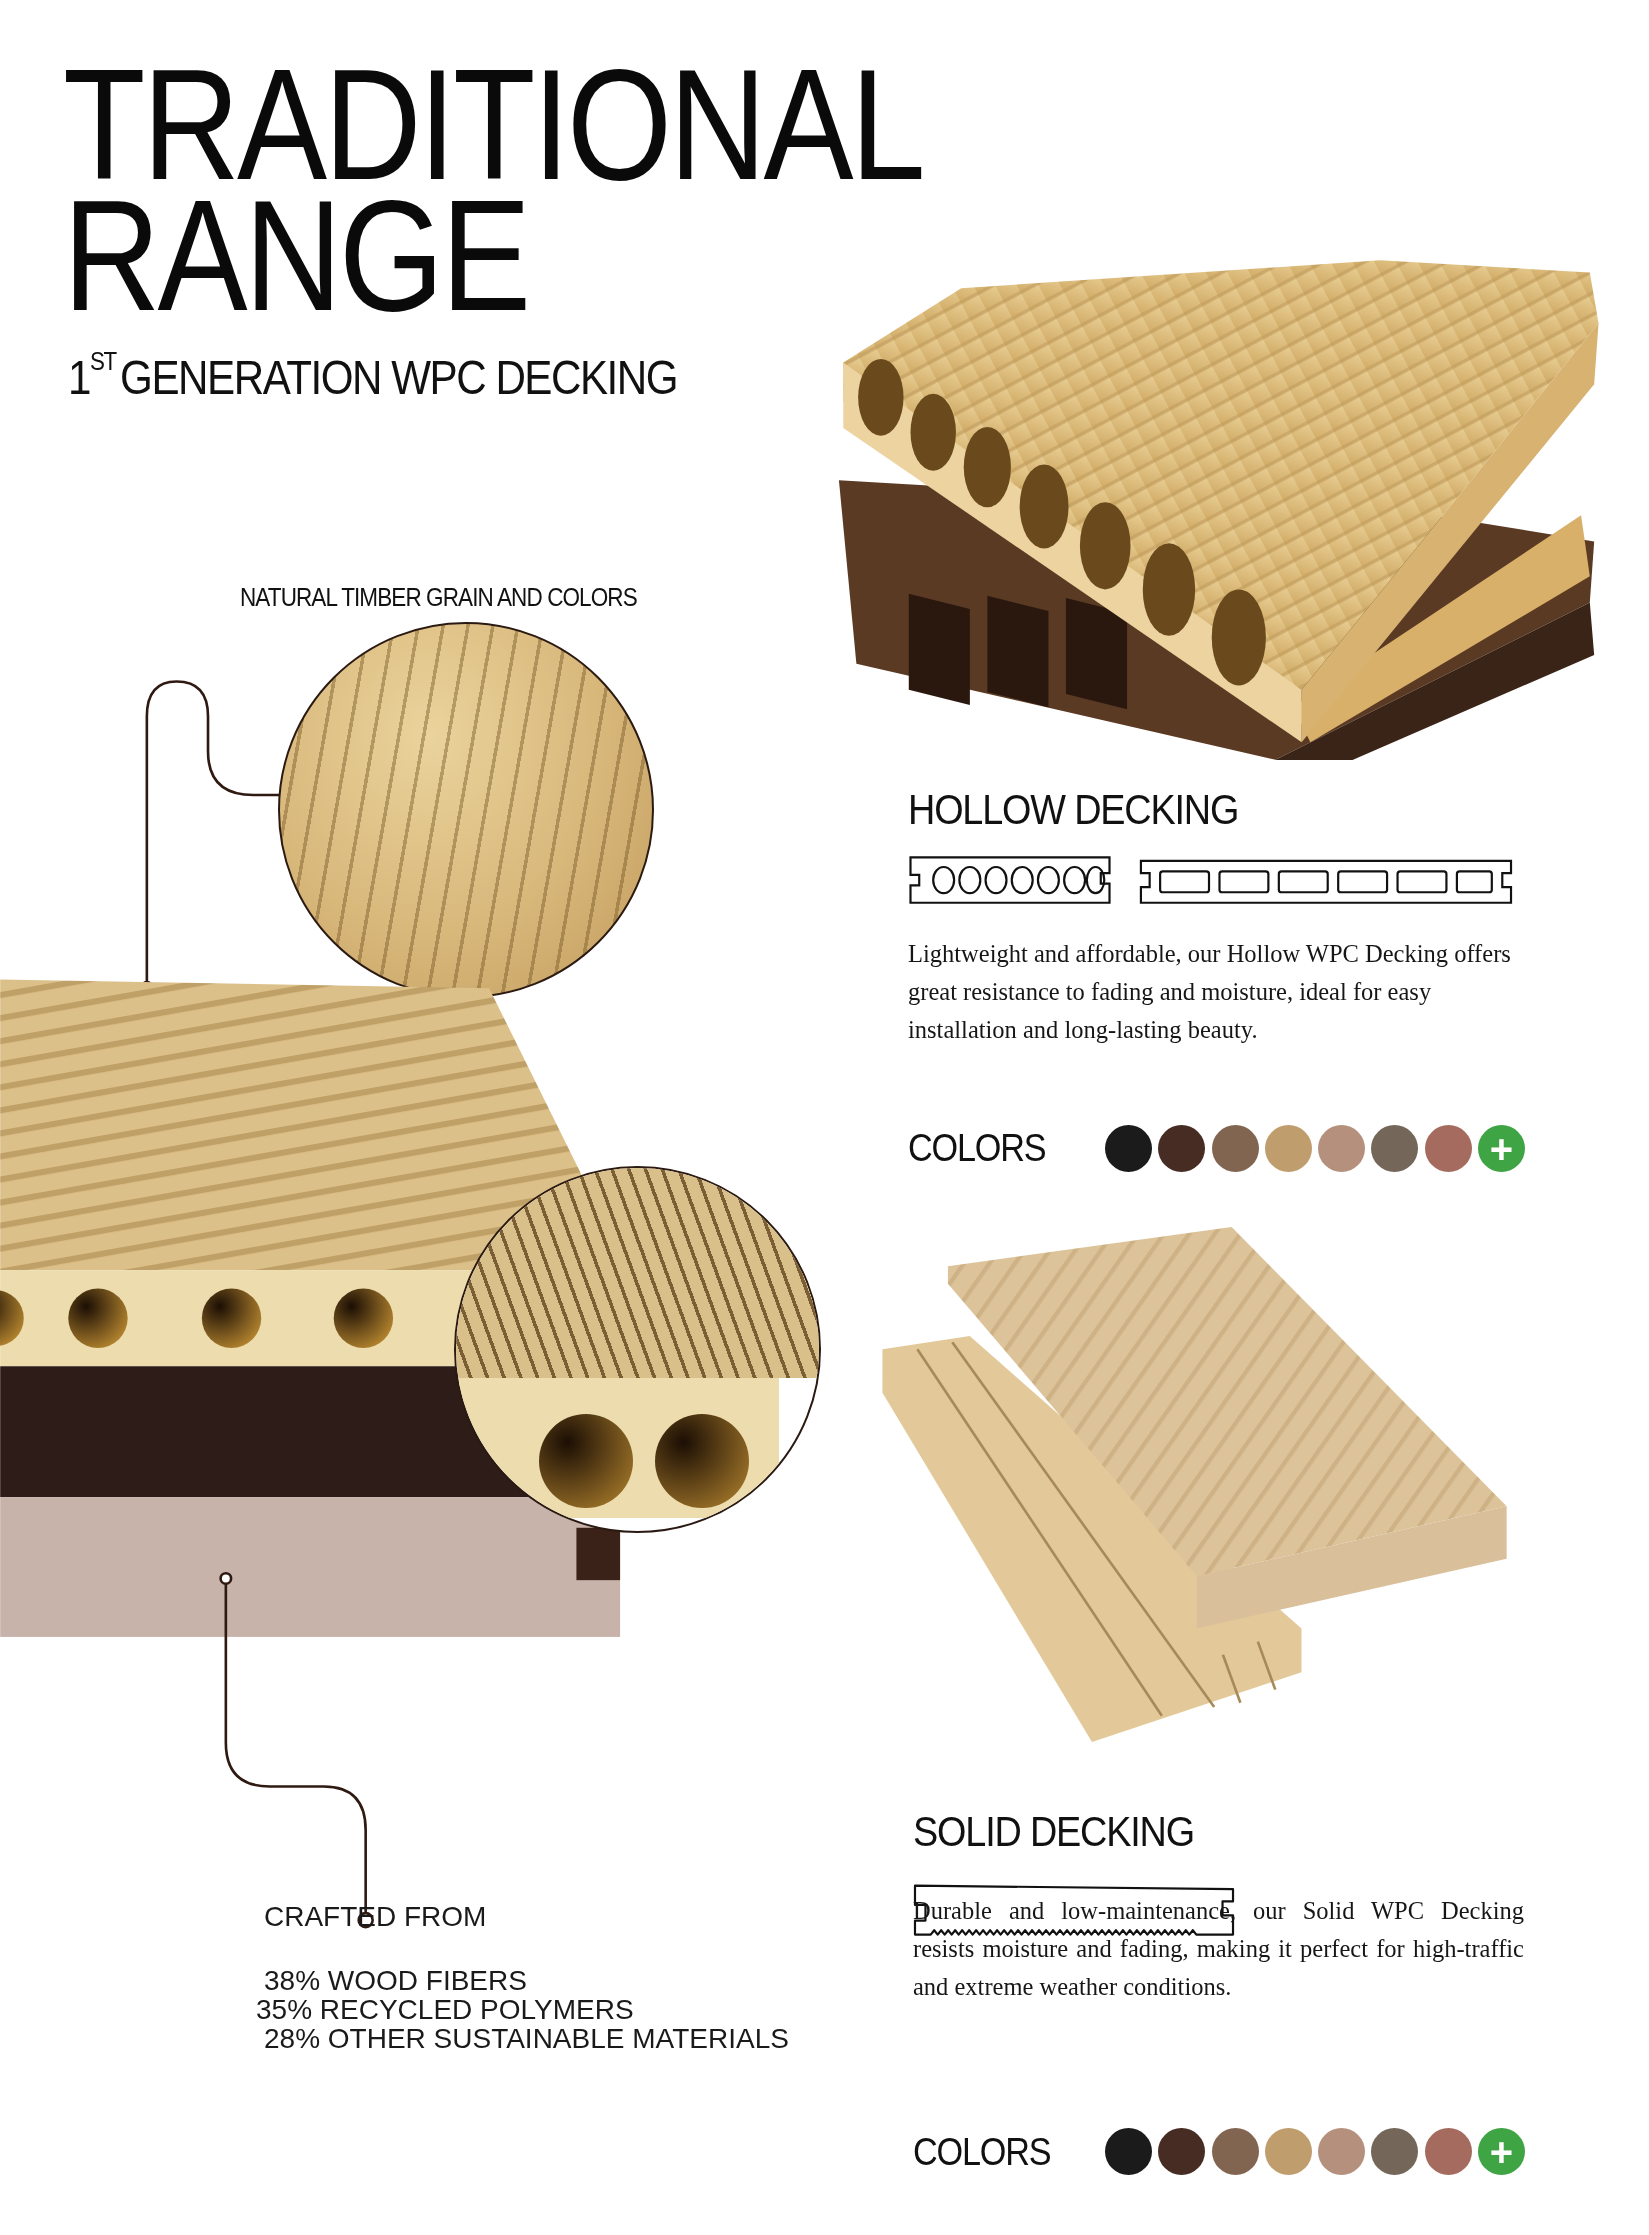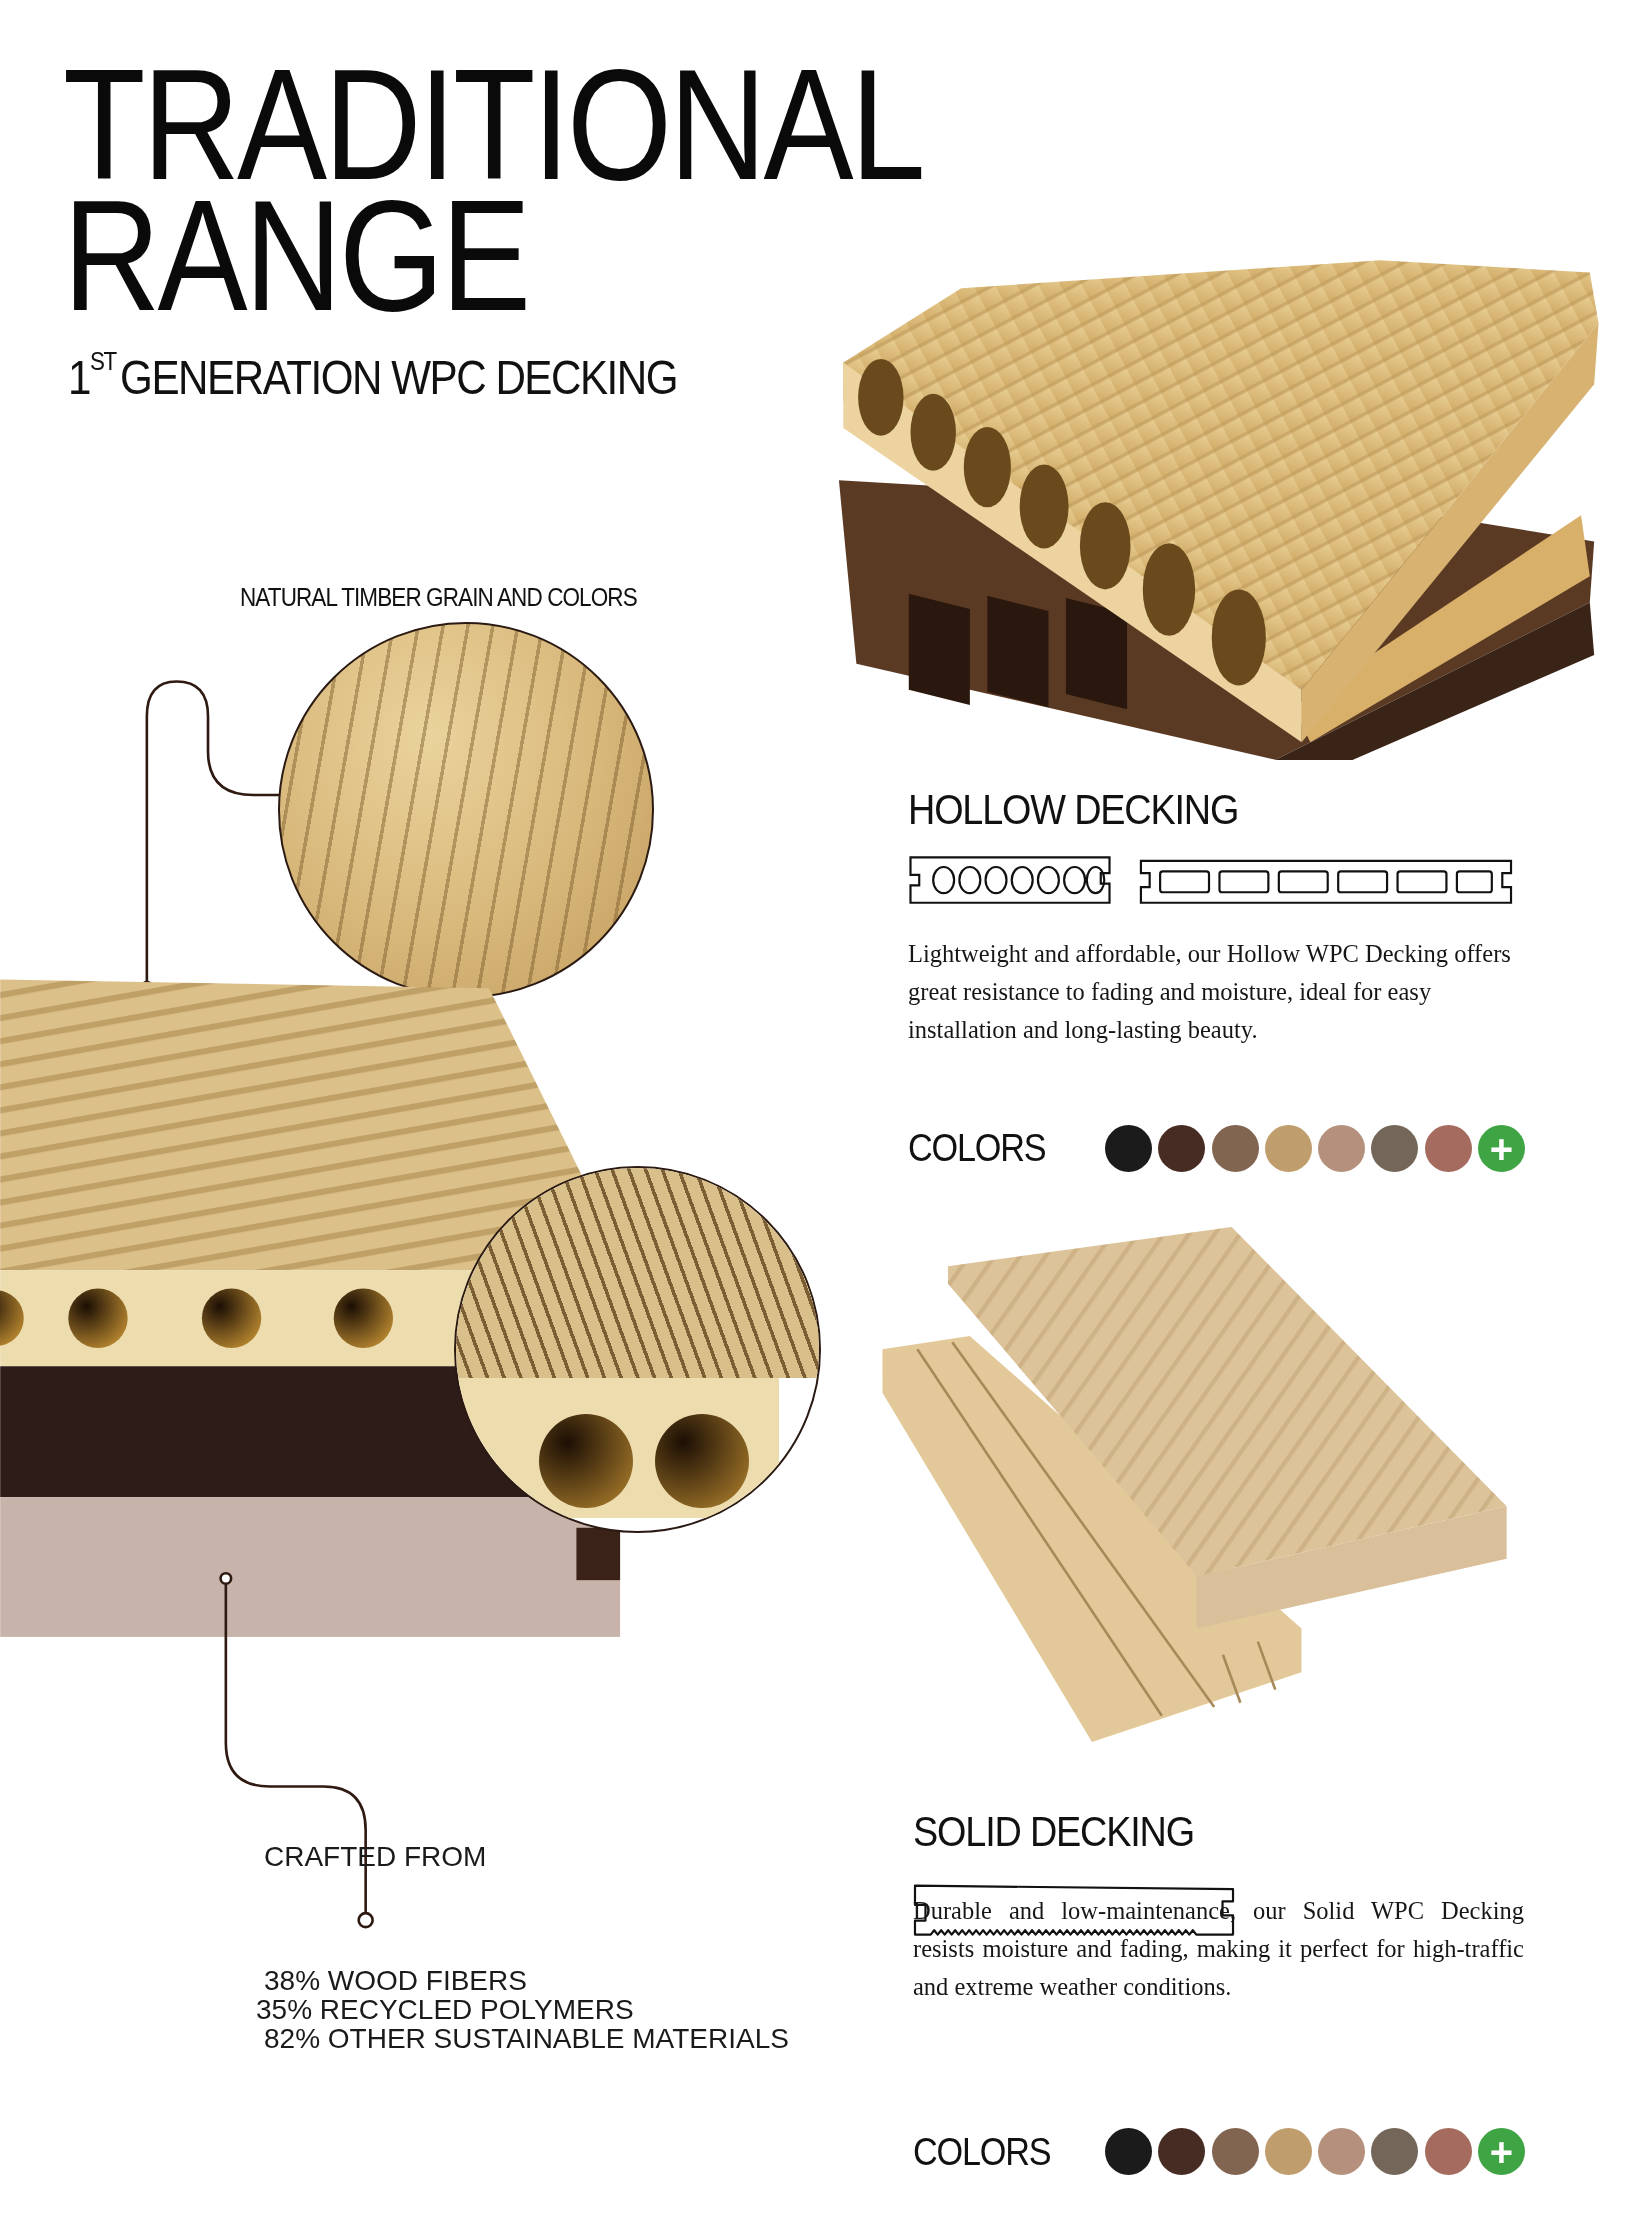--- a/index.html
+++ b/index.html
@@ -104,24 +104,24 @@
   <div style="position:absolute;left:83px;top:246px;width:94px;height:94px;border-radius:50%;background:radial-gradient(circle at 30% 30%,#1b0e04,#b6862f);"></div>
   <div style="position:absolute;left:199px;top:246px;width:94px;height:94px;border-radius:50%;background:radial-gradient(circle at 30% 30%,#1b0e04,#b6862f);"></div>
 </div>
 
 <svg class="abs" style="left:210px;top:1568px" width="175" height="367" viewBox="0 0 200 420">
   <circle cx="18" cy="12" r="6" fill="#fff" stroke="#2f1a12" stroke-width="3"></circle>
   <path d="M18 18 V200 Q18 250 68 250 H130 Q178 250 178 300 V395" fill="none" stroke="#2f1a12" stroke-width="3"></path>
   <circle cx="178" cy="403" r="8" fill="#fff" stroke="#2f1a12" stroke-width="3"></circle>
 </svg>
 
-<div class="abs crafted" style="left:264px;top:1843px">CRAFTED FROM</div>
+<div class="abs crafted" style="left:264px;top:1903px">CRAFTED FROM</div>
 <div class="abs crafted" style="left:264px;top:1967px">38% WOOD FIBERS</div>
 <div class="abs crafted" style="left:256px;top:1996px">35% RECYCLED POLYMERS</div>
-<div class="abs crafted" style="left:264px;top:2025px">82% OTHER SUSTAINABLE MATERIALS</div>
+<div class="abs crafted" style="left:264px;top:2025px">28% OTHER SUSTAINABLE MATERIALS</div>
 
 <div class="abs section-title" style="left:908px;top:786px">HOLLOW DECKING</div>
 
 <svg class="abs" style="left:907px;top:852px" width="611" height="57" viewBox="0 0 700 65">
   <path d="M4 6 H232 V24 H222 V36 H232 V58 H4 V38 H14 V26 H4 Z" fill="none" stroke="#111" stroke-width="2.5"></path>
   <g fill="none" stroke="#111" stroke-width="2.5">
     <ellipse cx="42" cy="32" rx="12" ry="15"></ellipse>
       <ellipse cx="72" cy="32" rx="12" ry="15"></ellipse>
     <ellipse cx="102" cy="32" rx="12" ry="15"></ellipse>
       <ellipse cx="132" cy="32" rx="12" ry="15"></ellipse>

